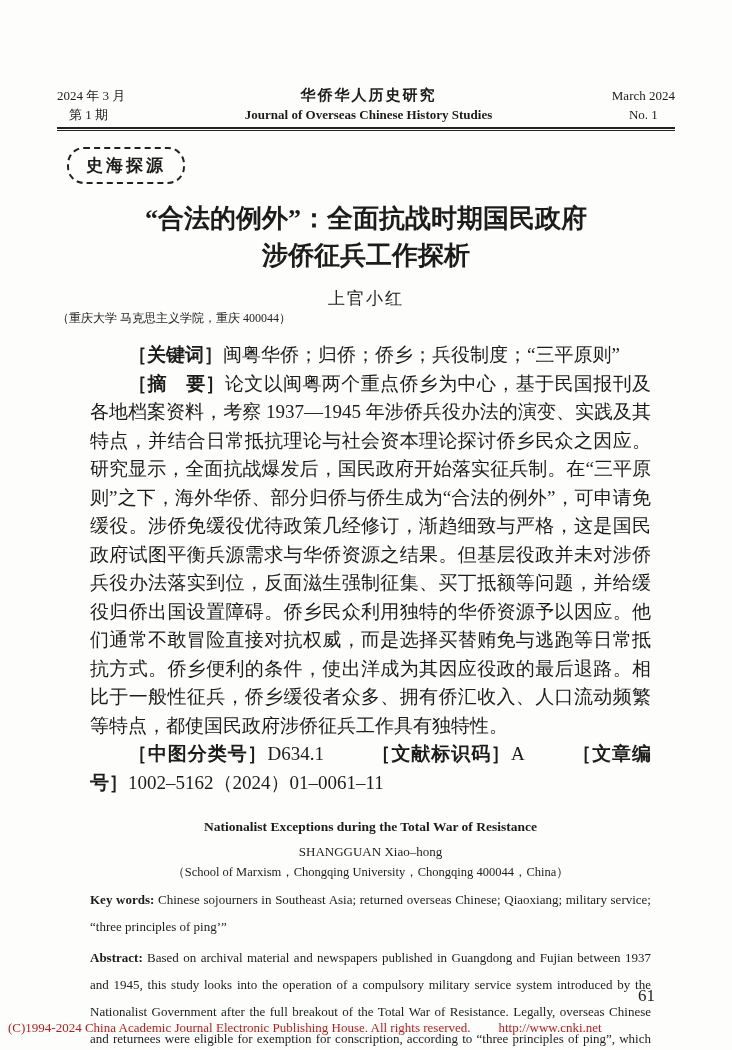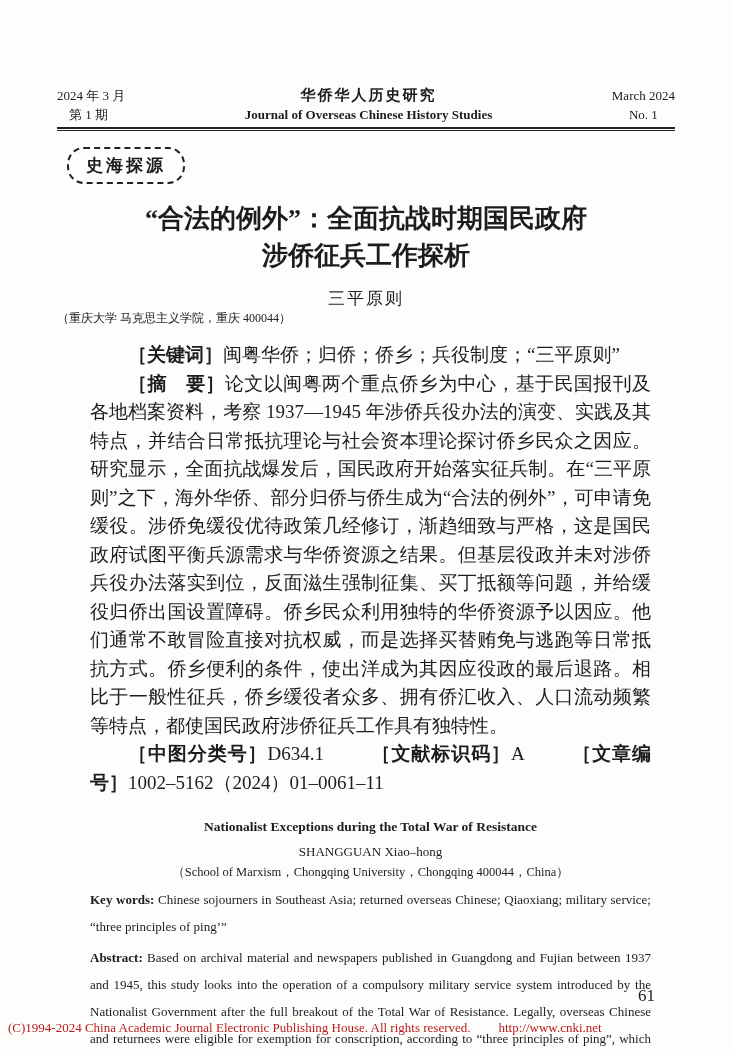--- a/index.html
+++ b/index.html
@@ -113,21 +113,21 @@
     <div class="double-rule"></div>
 
     <div class="badge-wrap">
       <span class="badge">史海探源</span>
     </div>
 
     <div class="title">
       <div>“合法的例外”：全面抗战时期国民政府</div>
       <div>涉侨征兵工作探析</div>
     </div>
-    <div class="author">三平原则</div>
+    <div class="author">上官小红</div>
     <div class="affil">（重庆大学 马克思主义学院，重庆 400044）</div>
 
     <div class="cn-block">
       <div class="ind"><b>［关键词］</b><span>闽粤华侨；归侨；侨乡；兵役制度；“三平原则”</span></div>
       <p class="ind"><b>［摘　要］</b><span>论文以闽粤两个重点侨乡为中心，基于民国报刊及各地档案资料，考察 1937—1945 年涉侨兵役办法的演变、实践及其特点，并结合日常抵抗理论与社会资本理论探讨侨乡民众之因应。研究显示，全面抗战爆发后，国民政府开始落实征兵制。在“三平原则”之下，海外华侨、部分归侨与侨生成为“合法的例外”，可申请免缓役。涉侨免缓役优待政策几经修订，渐趋细致与严格，这是国民政府试图平衡兵源需求与华侨资源之结果。但基层役政并未对涉侨兵役办法落实到位，反面滋生强制征集、买丁抵额等问题，并给缓役归侨出国设置障碍。侨乡民众利用独特的华侨资源予以因应。他们通常不敢冒险直接对抗权威，而是选择买替贿免与逃跑等日常抵抗方式。侨乡便利的条件，使出洋成为其因应役政的最后退路。相比于一般性征兵，侨乡缓役者众多、拥有侨汇收入、人口流动频繁等特点，都使国民政府涉侨征兵工作具有独特性。</span></p>
       <div class="ind clc-line">
         <span class="item"><b>［中图分类号］</b><span>D634.1</span></span>
         <span class="item"><b>［文献标识码］</b><span>A</span></span>
         <span class="item"><b>［文章编号］</b><span>1002–5162（2024）01–0061–11</span></span>
       </div>

